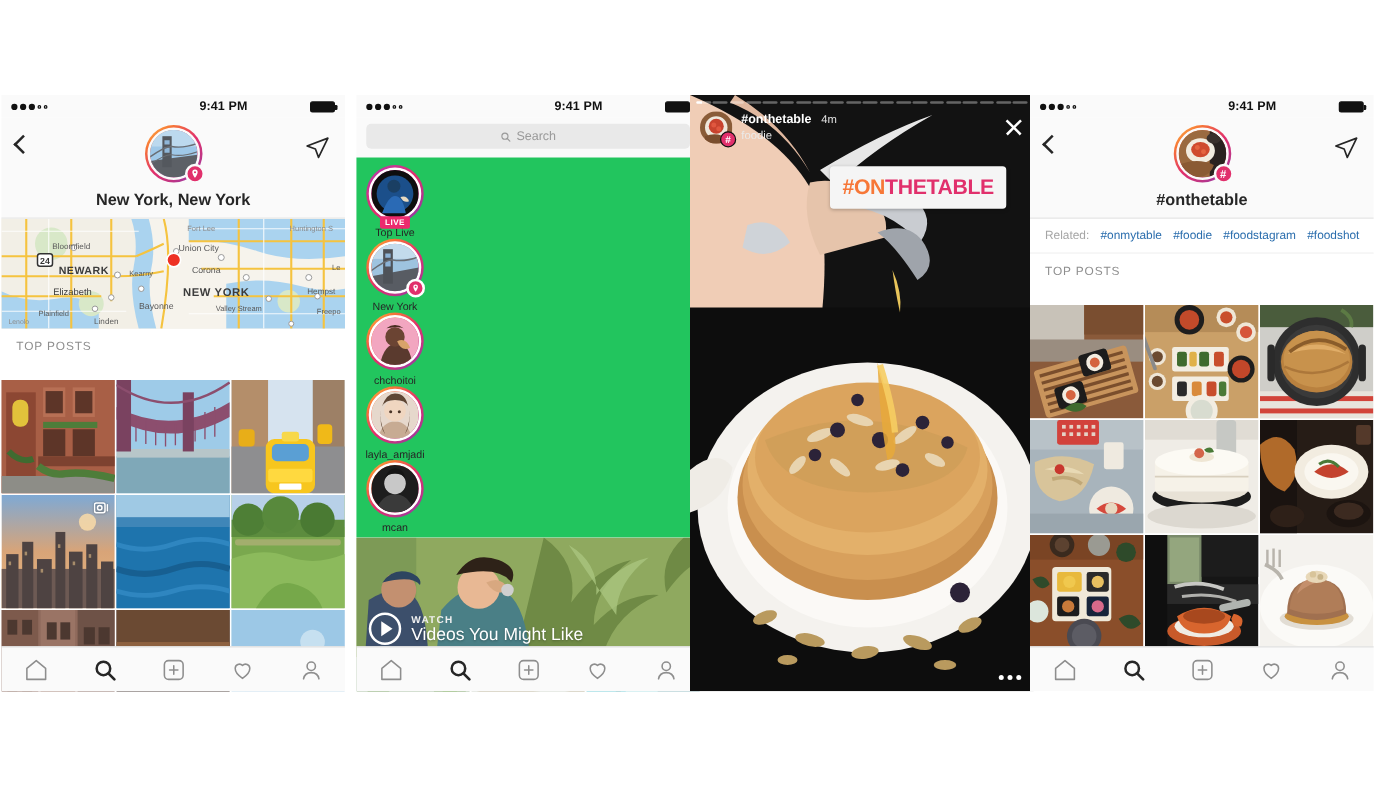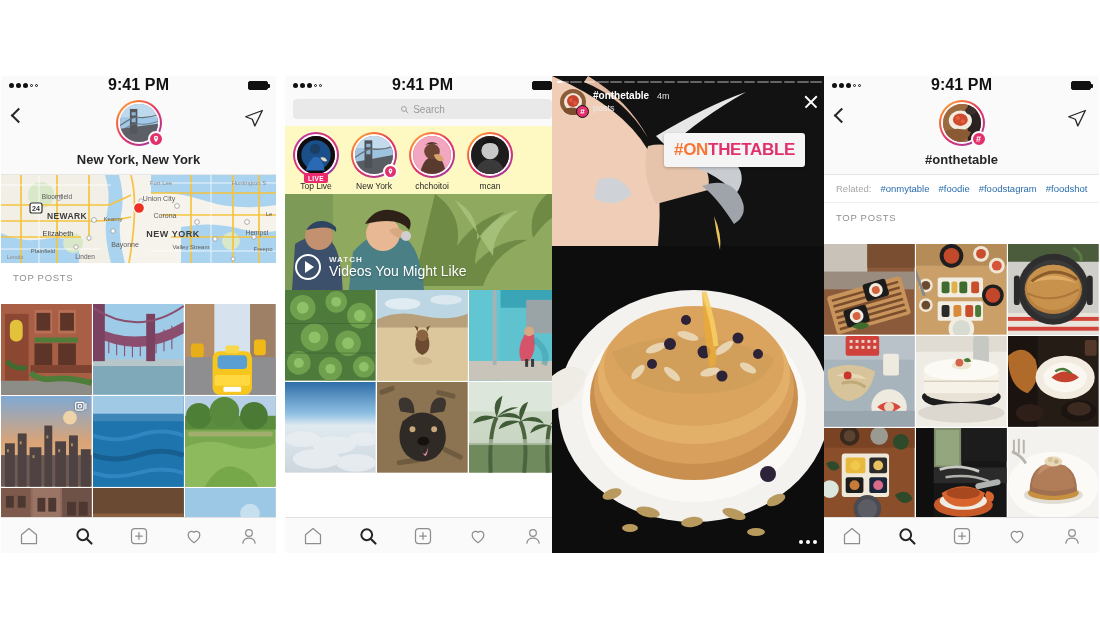--- a/index.html
+++ b/index.html
@@ -35,21 +35,21 @@
     display: flex; align-items: center;
     padding: 0 8px;
     font-size: 9px;
     font-weight: bold;
     color: #111;
     background: #fafafa;
   }
   .sb-left { display: flex; align-items: center; gap: 2px; width: 70px; }
   .dot { width: 5px; height: 5px; border-radius: 50%; background: #111; }
   .dot.hollow { background: transparent; border: 1px solid #111; width: 3px; height: 3px; }
-  .sb-time { flex: 1; text-align: center; font-size: 16px; letter-spacing: .1px; }
+  .sb-time { flex: 1; text-align: right; font-size: 10px; letter-spacing: .1px; }
   .sb-right { width: 70px; display: flex; justify-content: flex-end; align-items: center; }
   .battery {
     width: 20px; height: 9px;
     border: 1px solid #111; border-radius: 2px;
     background: #111; position: relative;
   }
   .battery::after {
     content: ""; position: absolute; right: -3px; top: 2.5px;
     width: 2px; height: 4px; background: #111; border-radius: 0 1px 1px 0;
   }
@@ -139,21 +139,21 @@
     background: #fafafa;
     padding: 5px 8px 7px;
   }
   .searchfield {
     height: 20px; border-radius: 4px; background: #e9e9e9;
     display: flex; align-items: center; justify-content: center; gap: 4px;
     color: #9a9a9a; font-size: 10px;
   }
   .stories {
     display: flex; gap: 0; padding: 6px 2px 3px;
-    background: #fef9c3; overflow: hidden;
+    background: #22c55e; overflow: hidden; flex-direction: column;
   }
   .story { width: 58px; flex: 0 0 58px; text-align: center; }
   .story-ring {
     width: 46px; height: 46px; margin: 0 auto;
     border-radius: 50%; padding: 2px; position: relative;
     background: linear-gradient(140deg,#ffc84b 0%,#f77737 22%,#e1306c 52%,#c13584 74%,#833ab4 100%);
   }
   .story-ring.live { background: linear-gradient(140deg,#b13bb5 0%,#e1306c 50%,#833ab4 100%); }
   .story-img {
     width: 100%; height: 100%; border-radius: 50%;
@@ -644,20 +644,36 @@
               <path d="M8 44 q4 -20 16 -20 q12 0 14 20Z" fill="#5a3a2e"></path>
               <circle cx="22" cy="18" r="9" fill="#6b4433"></circle>
               <path d="M24 22 q8 -4 12 6 q-8 4 -12 -6Z" fill="#d8a36a"></path>
               <path d="M14 10 q8 -6 16 0 q-4 -2 -16 0Z" fill="#4a2e22"></path>
             </svg>
           </div>
         </div>
         <div class="story-label">chchoitoi</div>
       </div>
 
+      <div class="story">
+        <div class="story-ring">
+          <div class="story-img">
+            <svg class="fill" viewBox="0 0 44 44" preserveAspectRatio="none">
+              <rect width="44" height="44" fill="#e6d8cc"></rect>
+              <path d="M6 44 q4 -16 16 -16 q12 0 16 16Z" fill="#c7ab93"></path>
+              <circle cx="22" cy="18" r="10" fill="#f0d6c0"></circle>
+              <path d="M10 14 q4 -12 12 -12 q10 0 12 12 q-2 -6 -12 -6 q-9 0 -12 6Z" fill="#5e4634"></path>
+              <path d="M9 16 q-2 16 4 24 q-6 -12 -4 -24Z M35 16 q2 16 -4 24 q6 -12 4 -24Z" fill="#5e4634"></path>
+              <circle cx="18" cy="19" r="1.4" fill="#4a3528"></circle>
+                <circle cx="26" cy="19" r="1.4" fill="#4a3528"></circle>
+            </svg>
+          </div>
+        </div>
+        <div class="story-label">layla_amjadi</div>
+      </div>
 
       <div class="story">
         <div class="story-ring">
           <div class="story-img">
             <svg class="fill" viewBox="0 0 44 44" preserveAspectRatio="none">
               <rect width="44" height="44" fill="#1d1d1d"></rect>
               <path d="M4 44 q5 -17 18 -17 q13 0 18 17Z" fill="#3a3a3a"></path>
               <circle cx="22" cy="17" r="10" fill="#c8c8c8"></circle>
               <path d="M12 13 q4 -10 10 -10 q8 0 10 10 q-3 -5 -10 -5 q-7 0 -10 5Z" fill="#151515"></path>
             </svg>
@@ -936,21 +952,21 @@
               <path d="M4 20 q10 -4 18 2 v4H4Z" fill="#7a4e2e"></path>
             </svg>
           </div>
           <span class="sv-badge">#</span>
         </div>
         <div class="sv-meta">
           <div class="sv-line1">
             <span>#onthetable</span>
             <span class="time">4m</span>
           </div>
-          <div class="sv-line2">posts</div>
+          <div class="sv-line2">foodie</div>
         </div>
         <div class="close-x"></div>
       </div>
 
       <div class="sticker">
         <span class="c1">#ON</span><span class="c2">THETABLE</span>
       </div>
 
       <div class="more-dots">
           <i></i>

